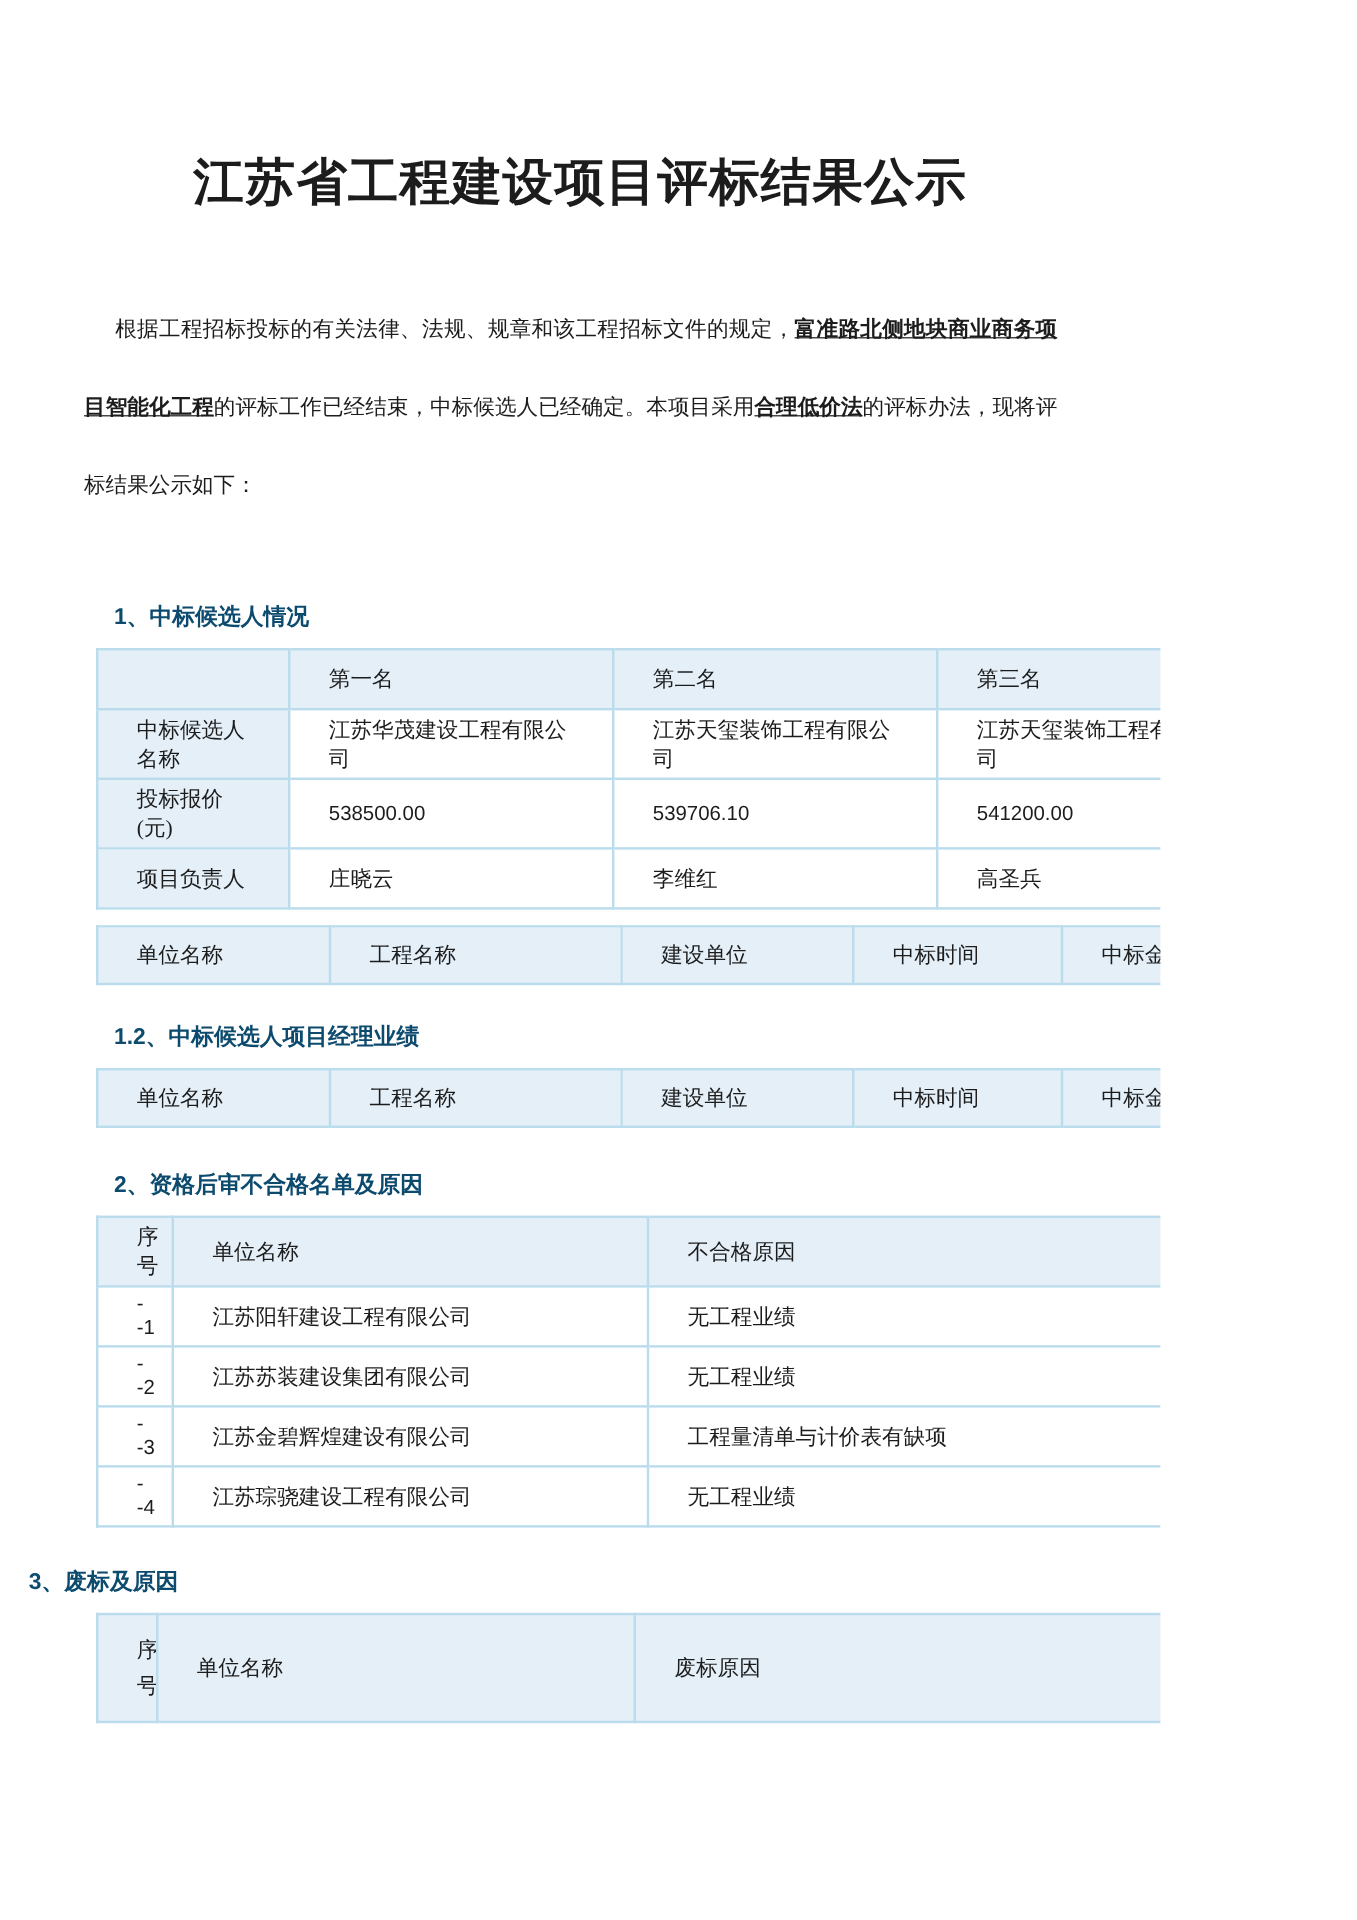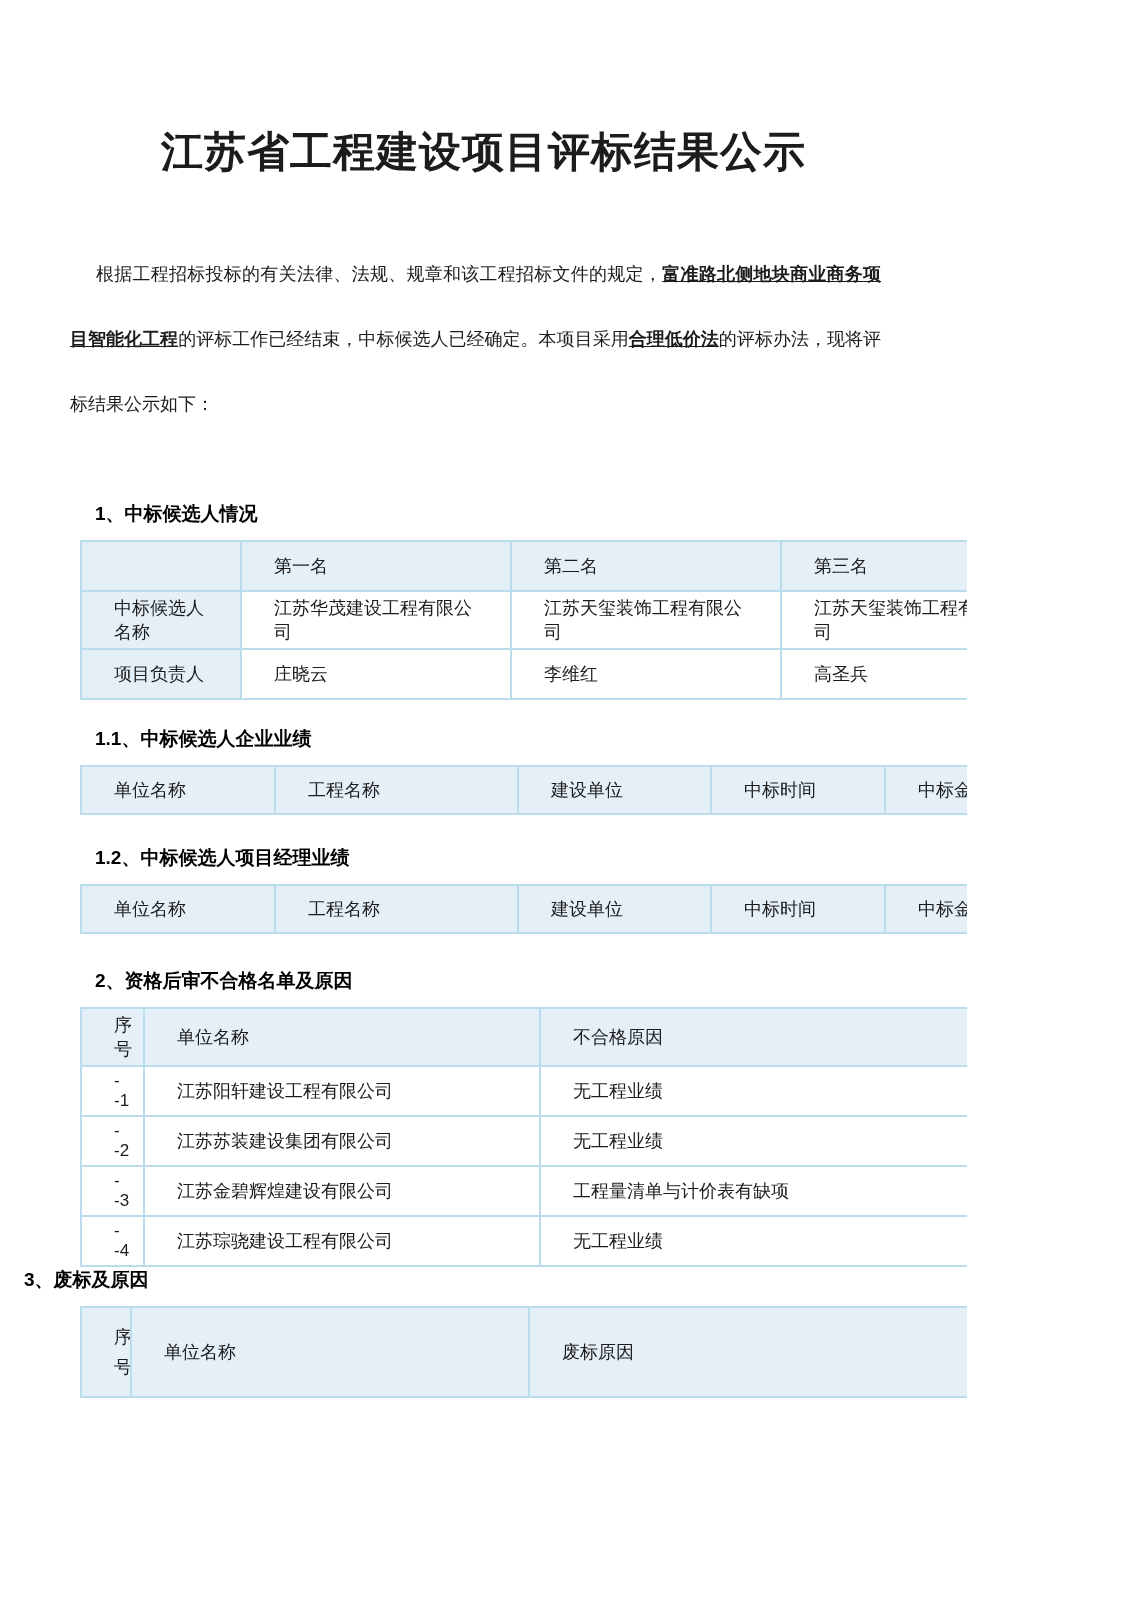--- a/index.html
+++ b/index.html
@@ -23,27 +23,27 @@
     margin:70px 0 0 0;text-align:center;font-size:18px;
   }
   .intro{
     margin:62px 86px 0 70px;
     font-size:18px;line-height:65px;text-align:justify;text-indent:26px;
   }
   .intro .bu{font-weight:bold;text-decoration:underline;}
   .sec-heading{
     margin:0;padding:0 0 0 95px;
     font-family:"Liberation Sans","DejaVu Sans",sans-serif;
-    font-size:19px;font-weight:bold;color:#000000;
+    font-size:19px;font-weight:bold;color:#0c4a6e;
   }
   .mt-h1{margin-top:64px;}
   .mt-h11{margin-top:26px;}
   .mt-h12{margin-top:30px;}
   .mt-h2{margin-top:34px;}
-  .mt-h3{padding-left:24px;}
+  .mt-h3{margin-top:32px;padding-left:24px;}
   table.tbl{
     border-collapse:collapse;table-layout:fixed;
     margin:13px 0 0 80px;width:970px;
     font-size:18px;
   }
   table.tbl th,table.tbl td{
     border:2px solid var(--border);
     padding:4px 32px;
     font-weight:normal;text-align:left;vertical-align:middle;
     overflow:hidden;
@@ -87,30 +87,35 @@
         <th class="shade">第一名</th>
         <th class="shade">第二名</th>
         <th class="shade">第三名</th>
       </tr>
       <tr class="r52">
         <th class="shade">中标候选人名称</th>
         <td>江苏华茂建设工程有限公司</td>
         <td>江苏天玺装饰工程有限公司</td>
         <td>江苏天玺装饰工程有限公司</td>
       </tr>
+      <tr class="r52">
+        <th class="shade">投标报价(元)</th>
+        <td class="num">538500.00</td>
+        <td class="num">539706.10</td>
+        <td class="num">541200.00</td>
+      </tr>
       <tr class="r50">
         <th class="shade">项目负责人</th>
         <td>庄晓云</td>
         <td>李维红</td>
         <td>高圣兵</td>
       </tr>
     </tbody>
   </table>
 
-  <h2 class="sec-heading mt-h11">1.1、中标候选人企业业绩</h2>
 
   <table class="tbl t5">
     <colgroup>
         <col class="c0">
         <col class="c1">
         <col class="c2">
         <col class="c3">
         <col class="c4">
       </colgroup>
     <tbody>

